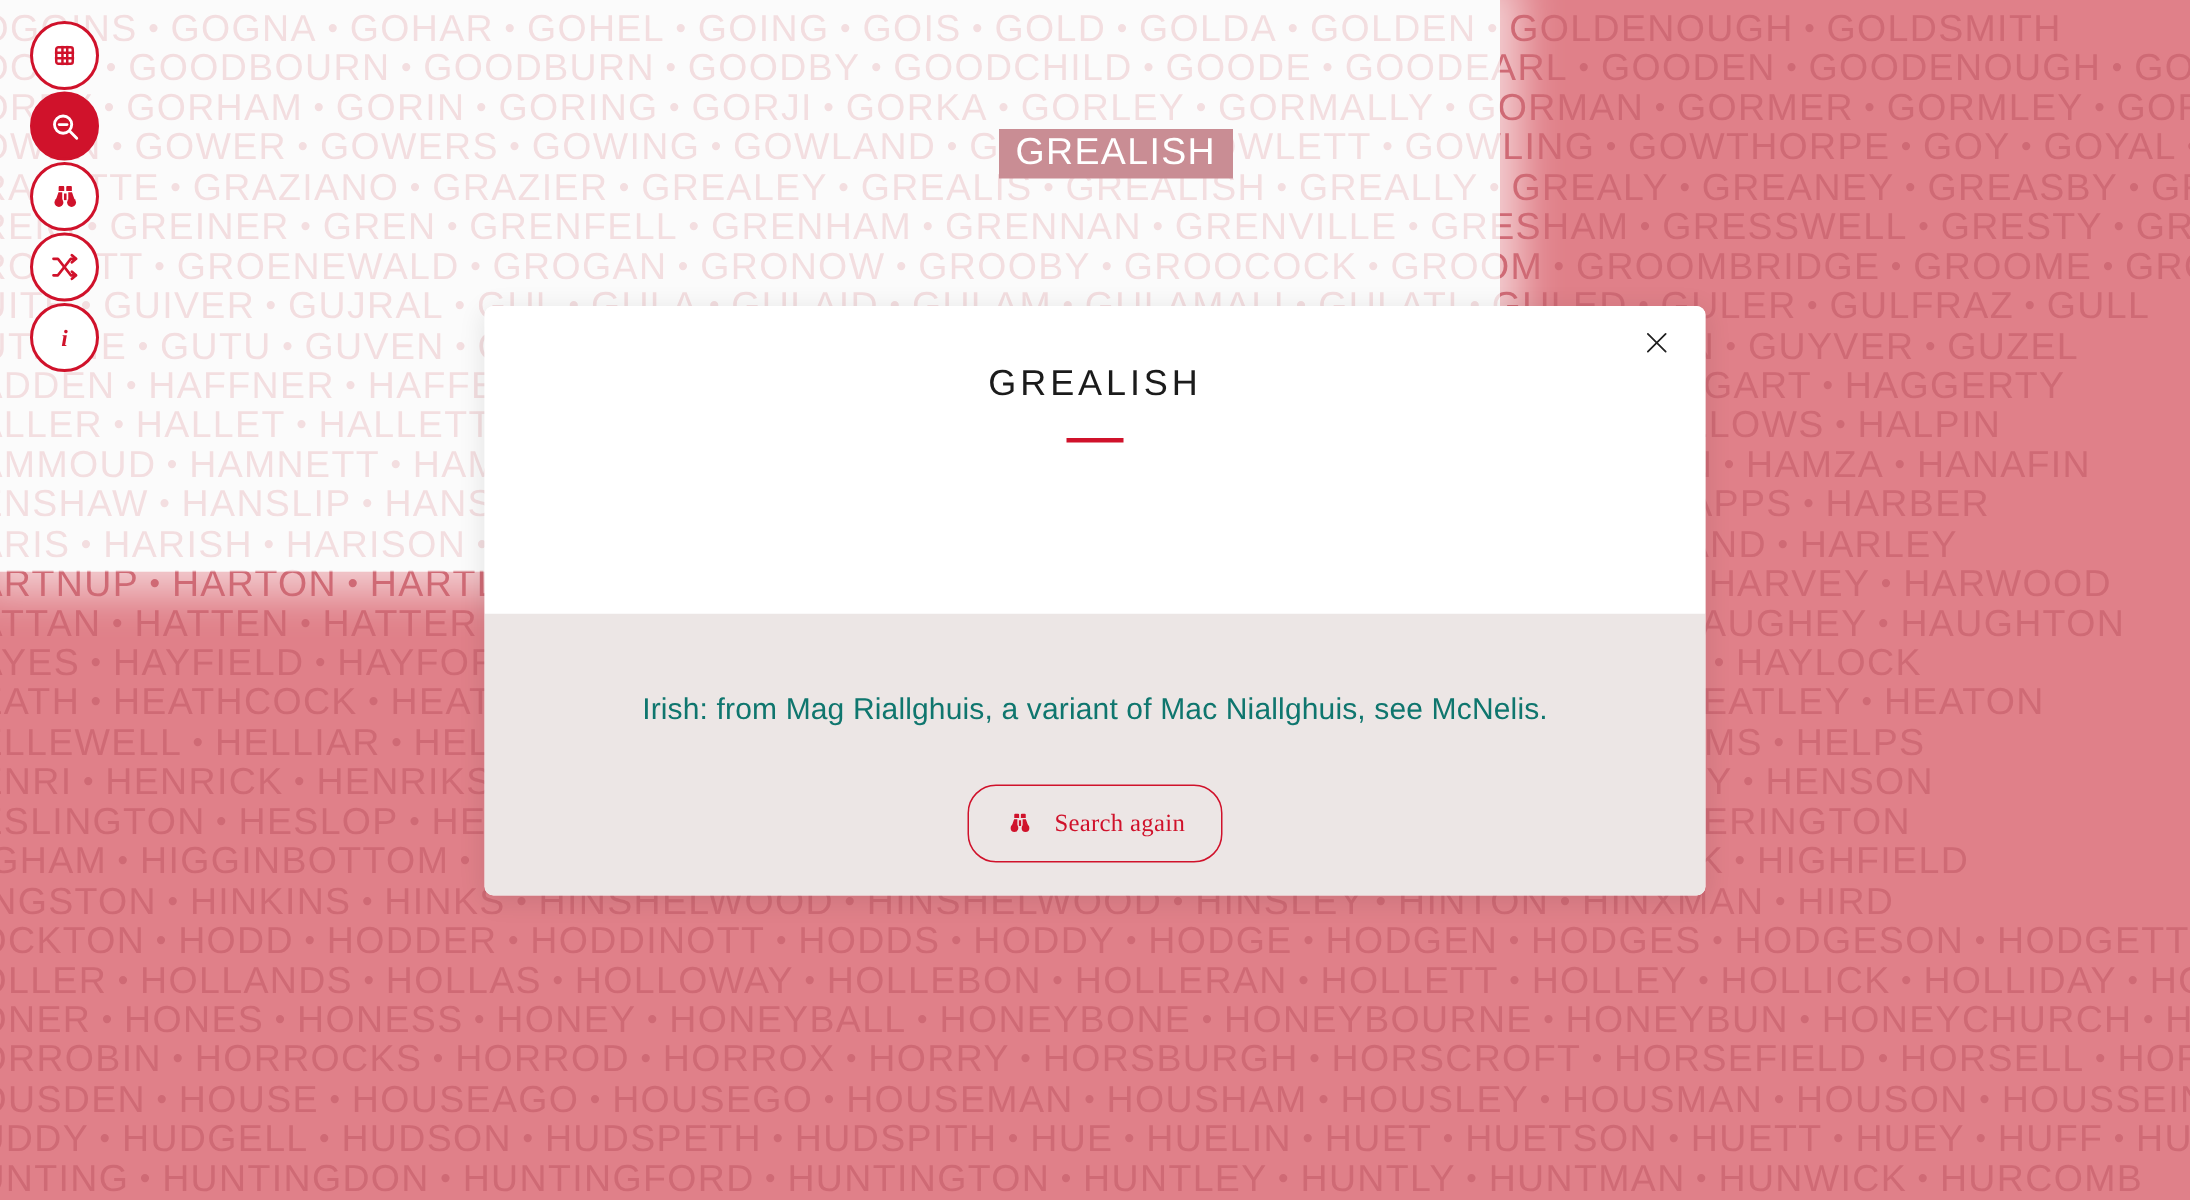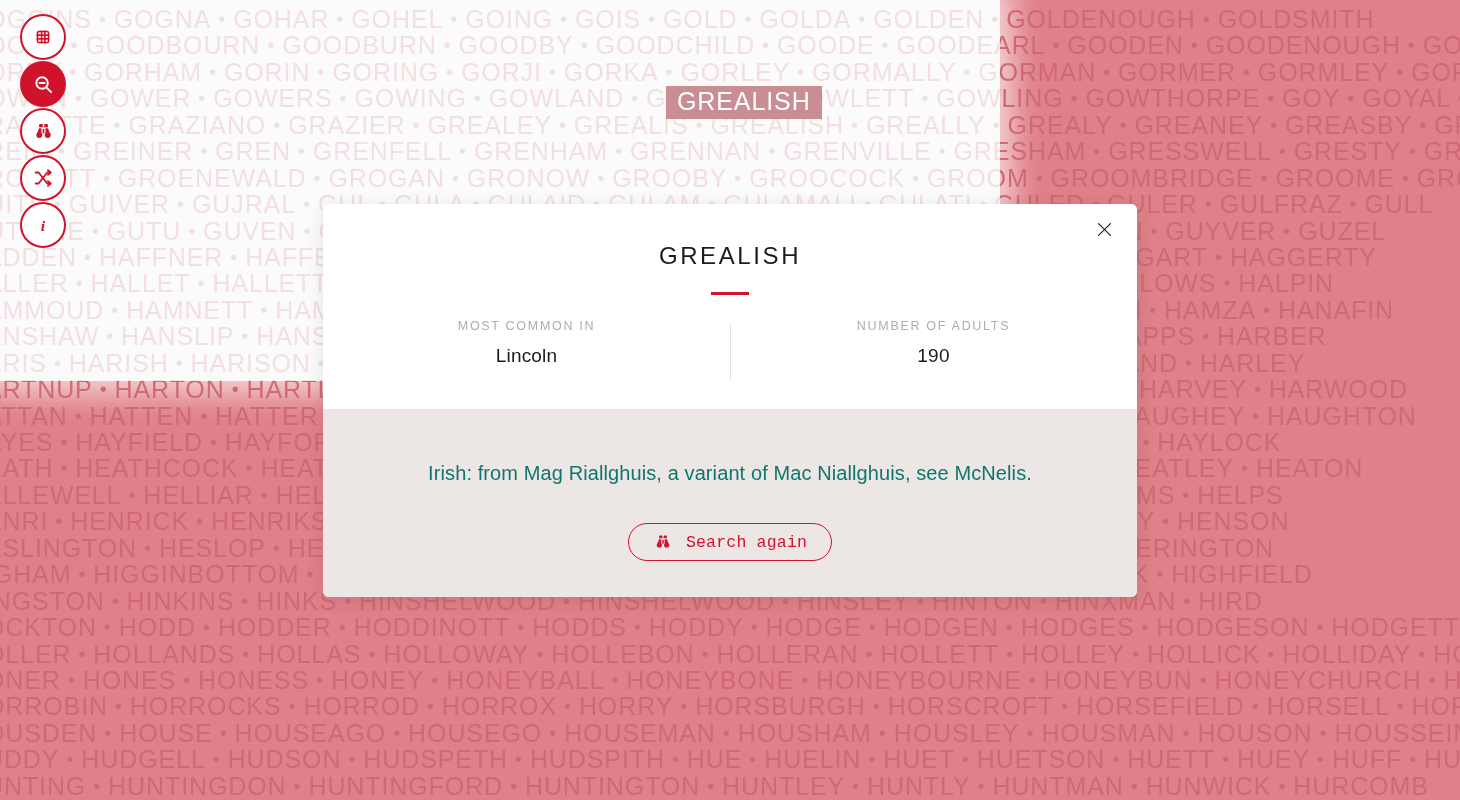--- a/index.html
+++ b/index.html
@@ -200,28 +200,28 @@
     display: flex;
     justify-content: center;
     gap: 17px;
     margin-top: 38px;
   }
 
   .action-btn {
     display: flex;
     align-items: center;
     gap: 13px;
-    height: 38px;
+    height: 52px;
     padding: 0 24px;
     border: 1.6px solid #d0122b;
     border-radius: 19px;
     background: transparent;
     color: #d0122b;
     font-size: 16.5px;
-    font-family: Liberation Mono, monospace;
+    font-family: Liberation Serif, serif;
     cursor: pointer;
     letter-spacing: 0.2px;
     justify-content: flex-end;
   }
   .action-btn svg { display: block; flex: none; }
 </style>
 </head>
 <body>
 
 <div id="name-cloud-bg">
@@ -328,30 +328,20 @@
         <svg width="19" height="19" viewBox="0 0 24 24" fill="none" stroke="currentColor" stroke-width="1.5" stroke-linecap="round">
           <line x1="4.5" y1="4.5" x2="19.5" y2="19.5"></line>
           <line x1="19.5" y1="4.5" x2="4.5" y2="19.5"></line>
         </svg>
       </span>
     </div>
 
     <div id="modal-title">GREALISH</div>
     <div id="title-rule"></div>
 
-    <div id="stats">
-      <div class="stat">
-        <div class="stat-label">MOST COMMON IN</div>
-        <div class="stat-value">Lincoln</div>
-      </div>
-      <div class="stat">
-        <div class="stat-label">NUMBER OF ADULTS</div>
-        <div class="stat-value">190</div>
-      </div>
-    </div>
   </div>
 
   <div id="modal-bottom">
     <div id="description">Irish: from Mag Riallghuis, a variant of Mac Niallghuis, see McNelis.</div>
 
     <div id="modal-actions">
 
       <button class="action-btn">
         <span>
           <svg width="20" height="20" viewBox="0 0 24 24" fill="currentColor">

